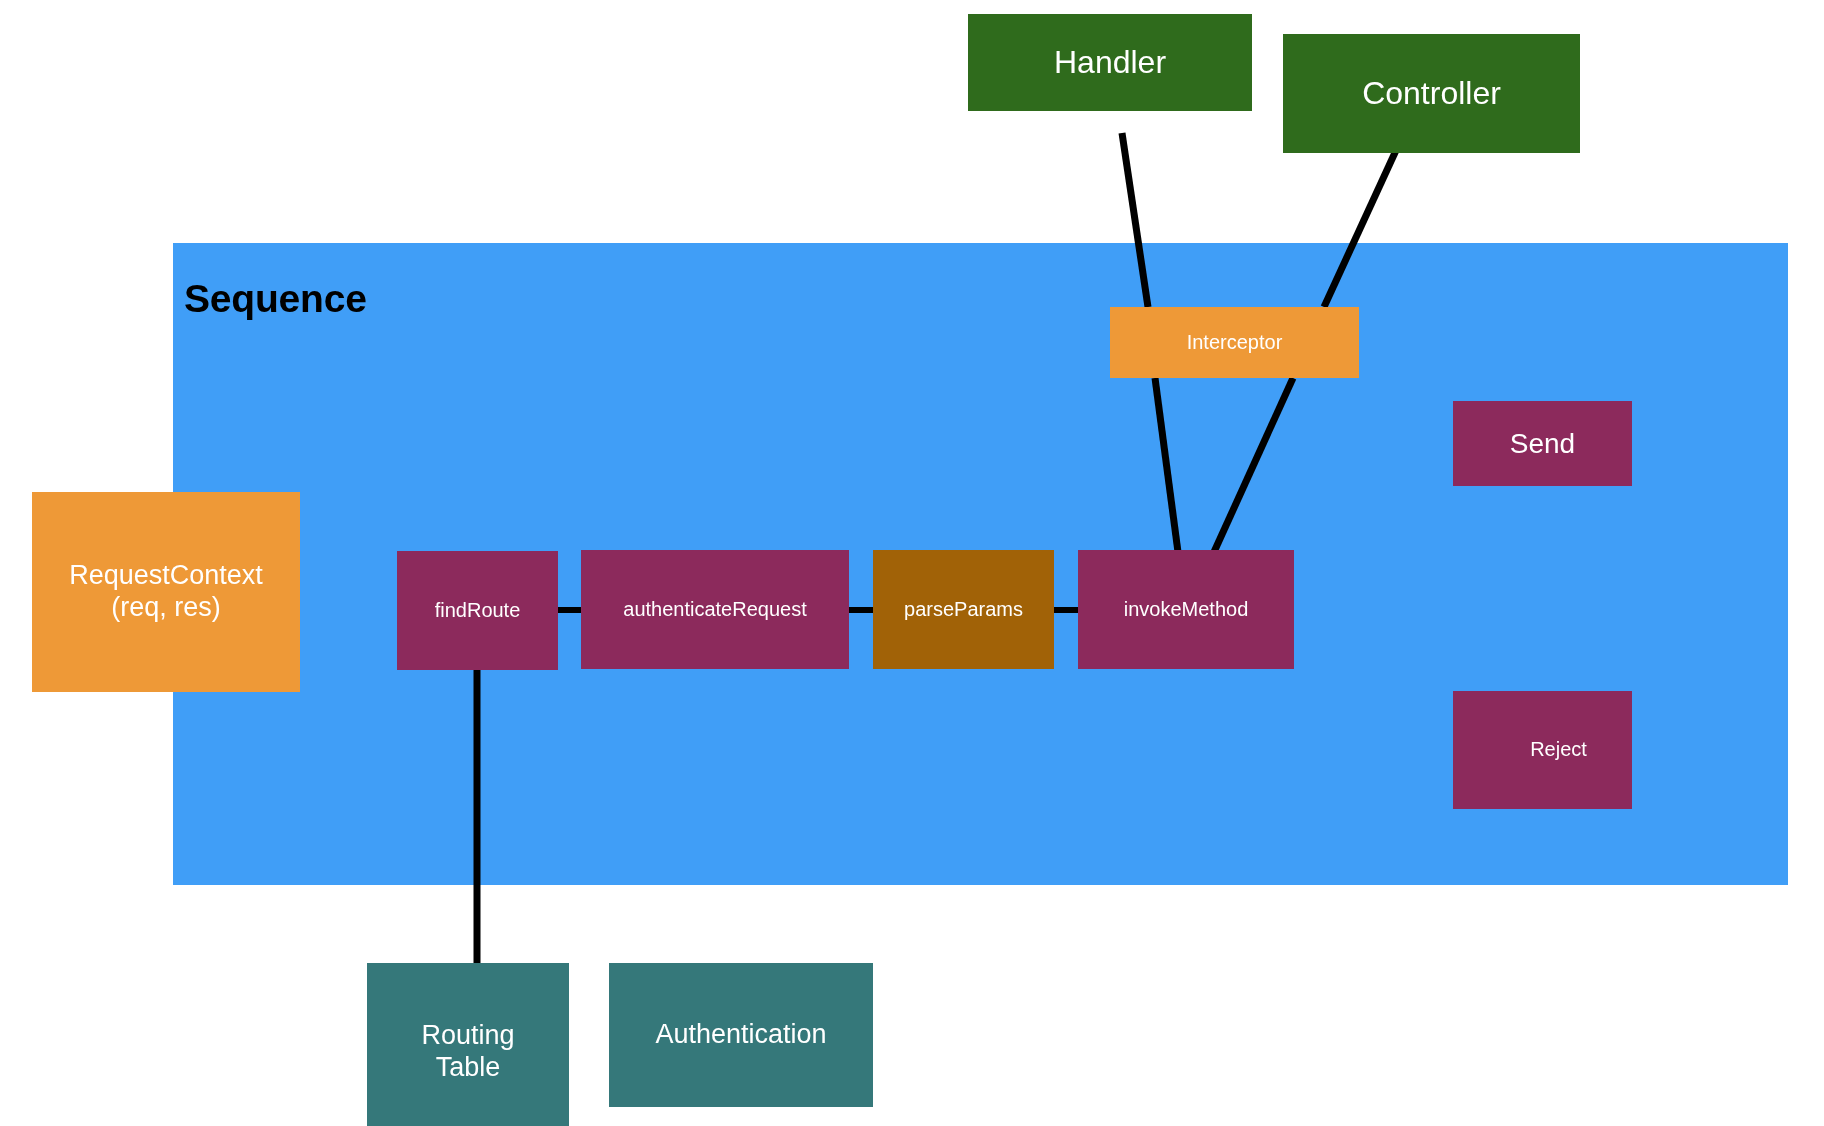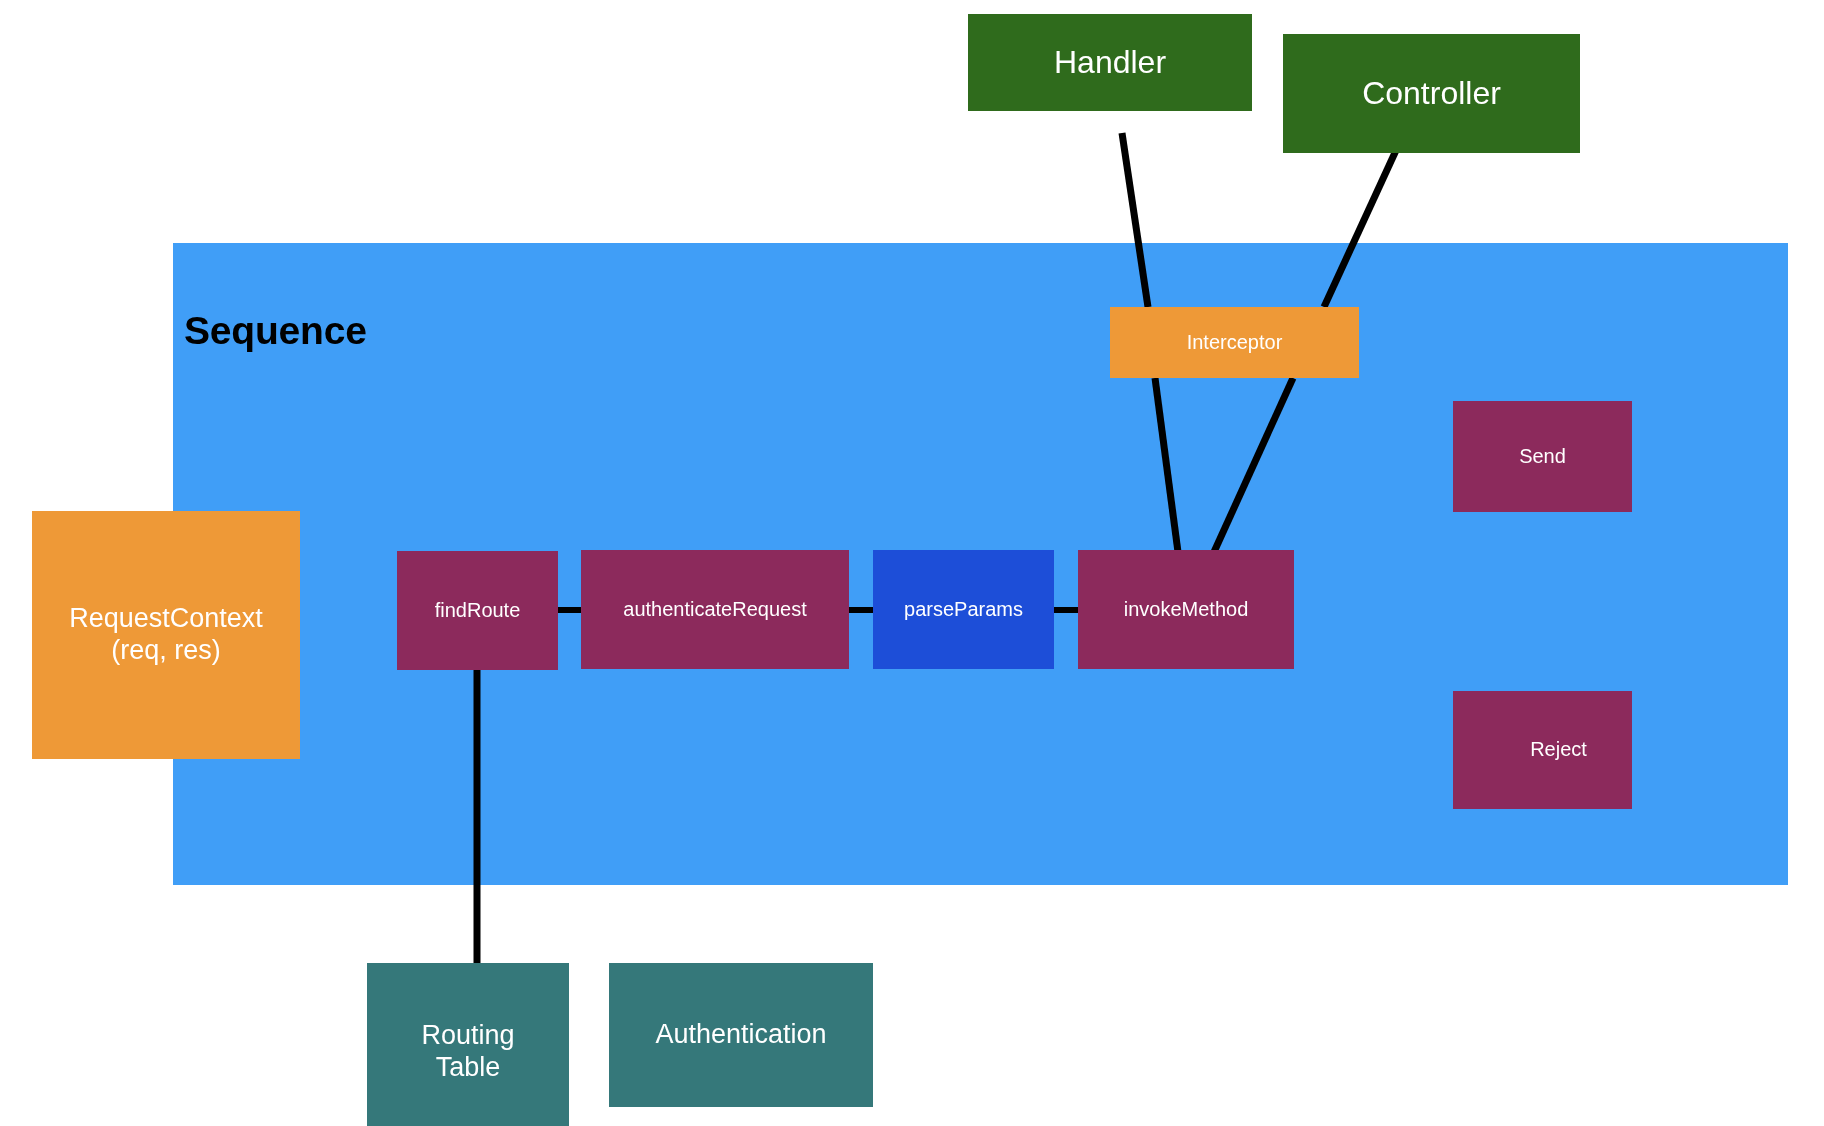--- a/index.html
+++ b/index.html
@@ -39,35 +39,35 @@
     box-sizing: border-box;
   }
   .panel-title {
     position: absolute;
     color: #000000;
     font-weight: bold;
     letter-spacing: -0.2px;
   }
   
   #sequence-panel { left: 173px; top: 243px; width: 1615px; height: 642px; background: #409EF7; }
-  #sequence-title { left: 184px; top: 277px; font-size: 39px; margin-top: 32px; }
+  #sequence-title { left: 184px; top: 277px; font-size: 39px; }
 
   #node-handler    { left: 968px;  top: 14px;   width: 284px; height: 97px; background: #2F6B1C; font-size: 32px; }
   #node-controller { left: 1283px; top: 14px;   width: 297px; height: 119px; background: #2F6B1C; font-size: 32px; margin-top: 20px; }
 
   #node-interceptor { left: 1110px; top: 307px; width: 249px; height: 71px;  background: #EE9937; font-size: 20px; }
 
-  #node-requestcontext { left: 32px; top: 511px; width: 268px; height: 248px; background: #EE9937; font-size: 27px; }
+  #node-requestcontext { left: 32px; top: 492px; width: 268px; height: 200px; background: #EE9937; font-size: 27px; }
 
   #node-findroute    { left: 397px;  top: 551px; width: 161px; height: 119px; background: #8C2A5C; font-size: 20px; }
   #node-authenticate { left: 581px;  top: 550px; width: 268px; height: 119px; background: #8C2A5C; font-size: 20px; }
-  #node-parseparams  { left: 873px;  top: 550px; width: 181px; height: 119px; background: #1d4ed8; font-size: 20px; }
+  #node-parseparams  { left: 873px;  top: 550px; width: 181px; height: 119px; background: #a16207; font-size: 20px; }
   #node-invokemethod { left: 1078px; top: 550px; width: 216px; height: 119px; background: #8C2A5C; font-size: 20px; }
 
-  #node-send   { left: 1453px; top: 401px; width: 179px; height: 111px; background: #8C2A5C; font-size: 20px; }
+  #node-send   { left: 1453px; top: 401px; width: 179px; height: 85px; background: #8C2A5C; font-size: 28px; }
   #node-reject { left: 1453px; top: 691px; width: 179px; height: 118px; background: #8C2A5C; font-size: 20px; padding-left: 32px; }
 
   #node-routingtable   { left: 367px; top: 963px; width: 202px; height: 178px; background: #35787A; font-size: 27px; }
   #node-authentication { left: 609px; top: 963px; width: 264px; height: 144px; background: #35787A; font-size: 27px; }
 </style>
 </head>
 <body>
 
 <div id="canvas">
 

